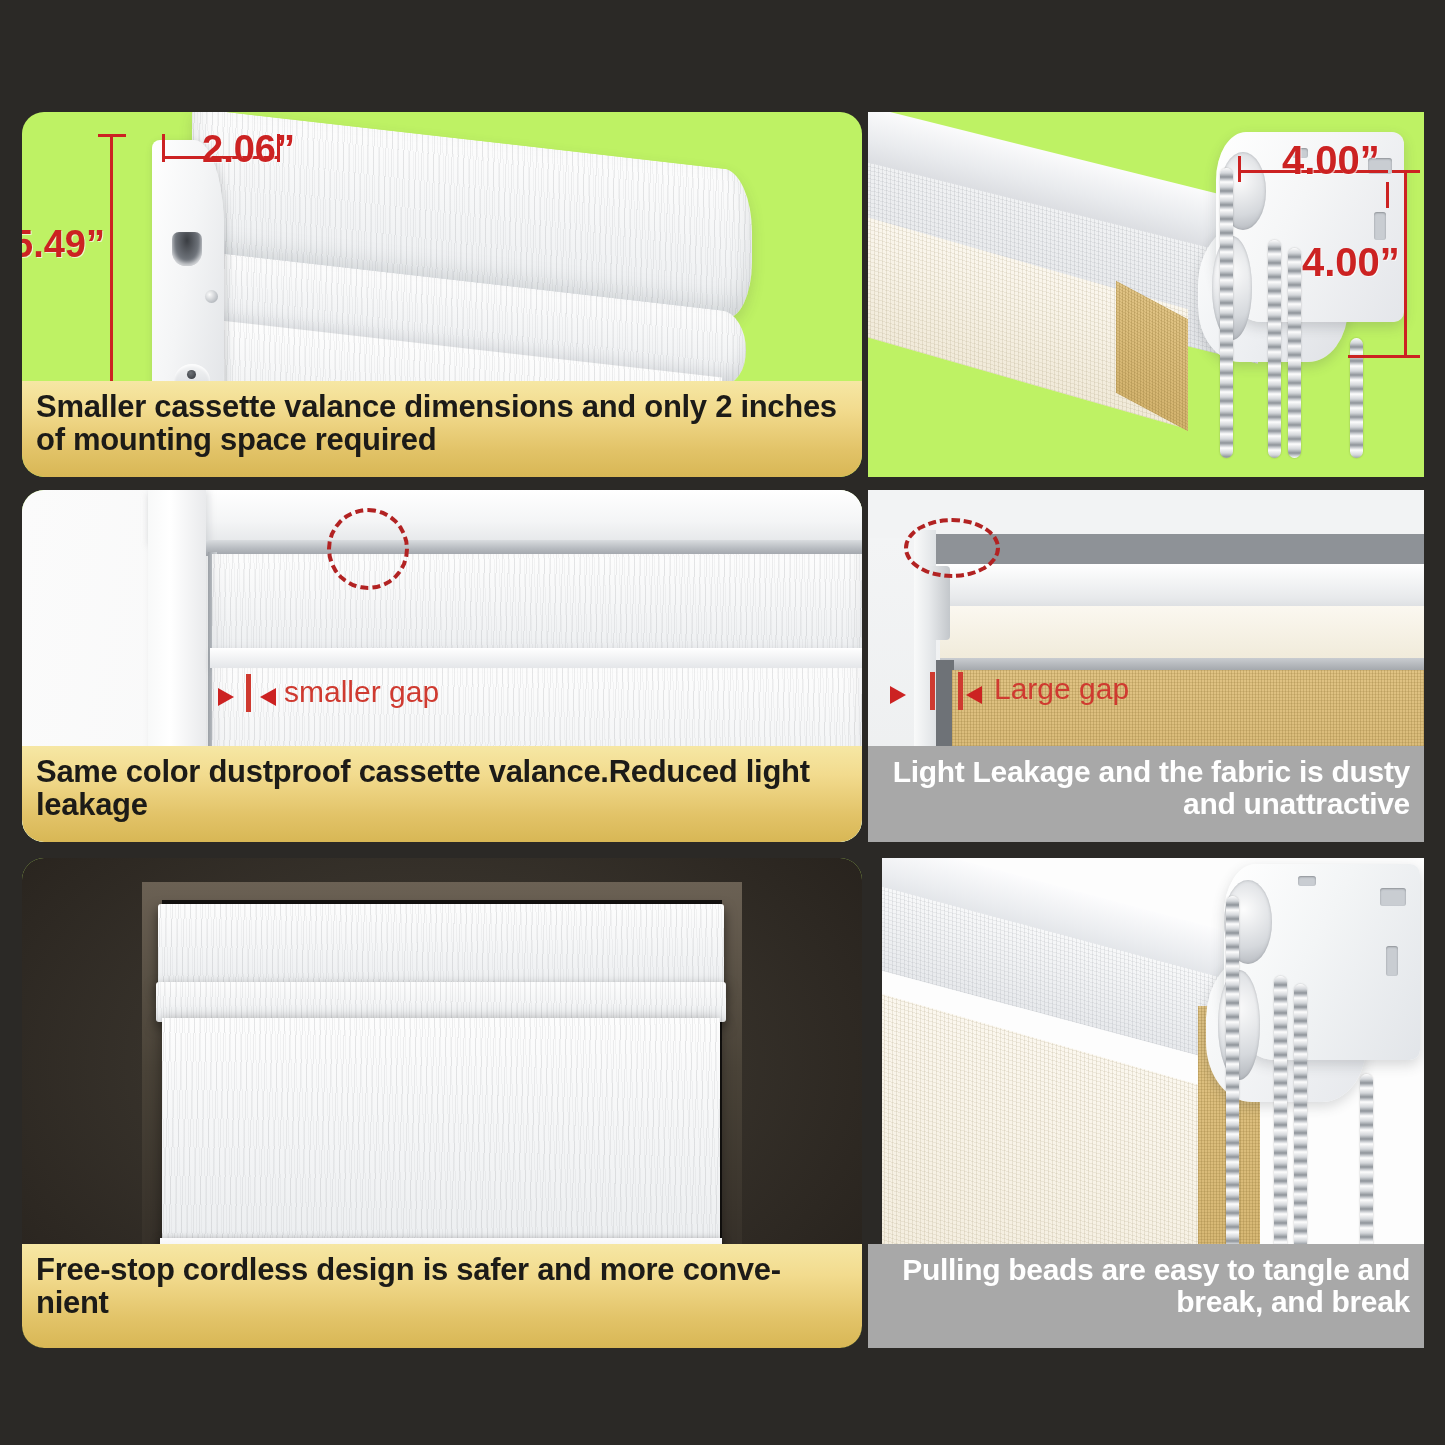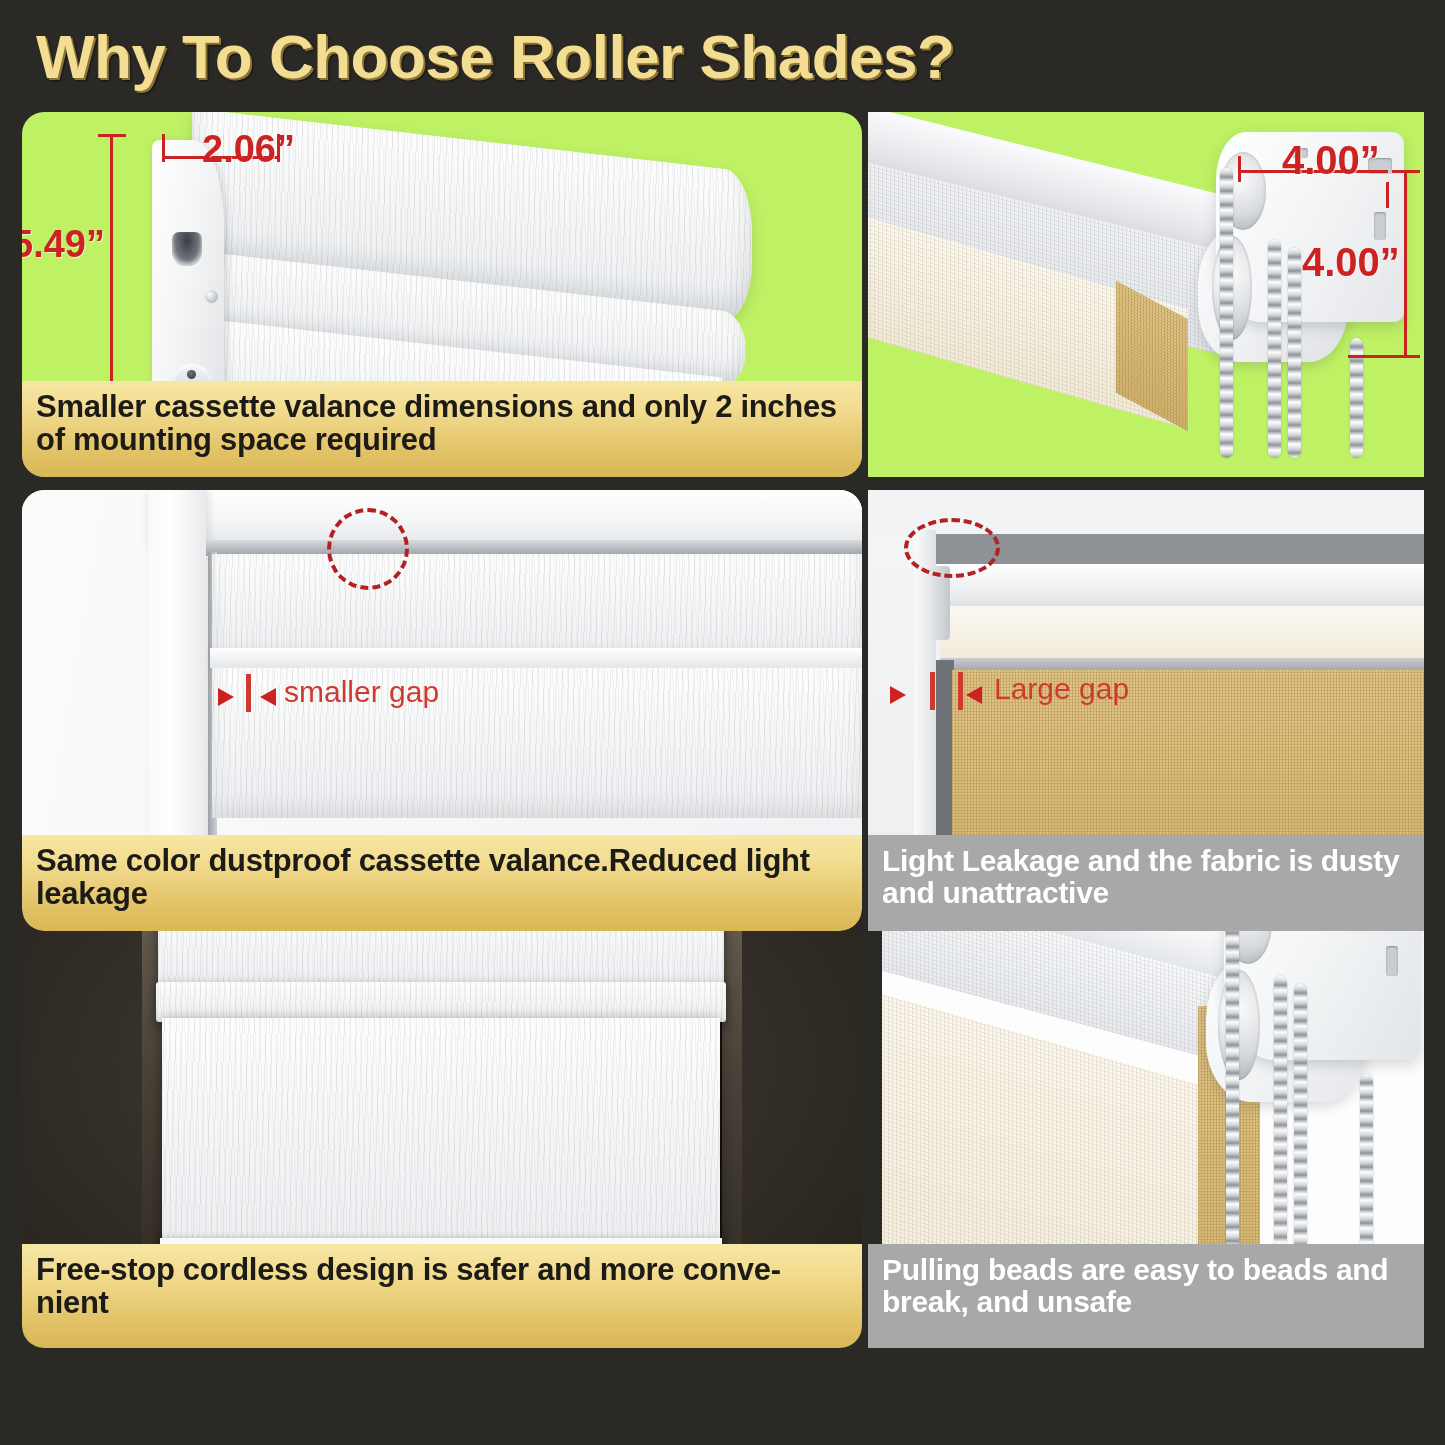--- a/index.html
+++ b/index.html
@@ -34,23 +34,23 @@
   .panel {
     position: absolute;
     overflow: hidden;
     background: #bef264;
   }
   .panel.good { border-radius: 22px; }
   .panel.bad  { border-radius: 0; }
 
   
   .col-l { left: 22px;  width: 840px; }
-  .col-r { left: 868px; width: 556px; }
+  .col-r { left: 868px; width: 556px; text-align: right; }
   .row-1 { top: 112px;  height: 365px; }
-  .row-2 { top: 490px;  height: 441px; }
+  .row-2 { top: 490px;  height: 352px; }
   .row-3 { top: 858px;  height: 490px; }
 
   
   .caption {
     position: absolute;
     left: 0; right: 0; bottom: 0;
     padding: 10px 14px 8px 14px;
     font-weight: bold;
     line-height: 1.06;
     letter-spacing: -0.3px;
@@ -436,21 +436,20 @@
     position:absolute; left:330px; top:148px; width: 62px; bottom:0;
   }
 
   .noselect { user-select:none; }
 </style>
 </head>
 <body>
 
 <div id="page">
 
-  <div id="title" class="noselect">Why To Choose Roller Shades?</div>
 
   <div class="panel good col-l row-1" id="p1">
     <div class="scene">
       <div class="v-body brushed"></div>
       <div class="v-lip brushed"></div>
       <div class="v-fabric brushed"></div>
       <div class="endcap"></div>
       <div class="slot"></div>
       <div class="screw1"></div>
       <div class="roundtab"></div>
@@ -597,16 +596,16 @@
 
       <div class="rollend" style="left:356px;top:22px;width:48px;height:84px;z-index:9;"></div>
       <div class="rollend" style="left:350px;top:112px;width:42px;height:110px;z-index:8;"></div>
 
       <div class="beadchain" style="left:358px;top:38px;height:452px;"></div>
       <div class="beadchain" style="left:406px;top:118px;height:372px;"></div>
       <div class="beadchain" style="left:426px;top:126px;height:364px;"></div>
       <div class="beadchain" style="left:492px;top:216px;height:274px;"></div>
       <div class="edge"></div>
     </div>
-    <div class="caption gray cap-h3">Pulling beads are easy to beads and break, and unsafe</div>
+    <div class="caption gray cap-h3">Pulling beads are easy to tangle and break, and break</div>
   </div>
 
 </div>
 
 </body></html>

